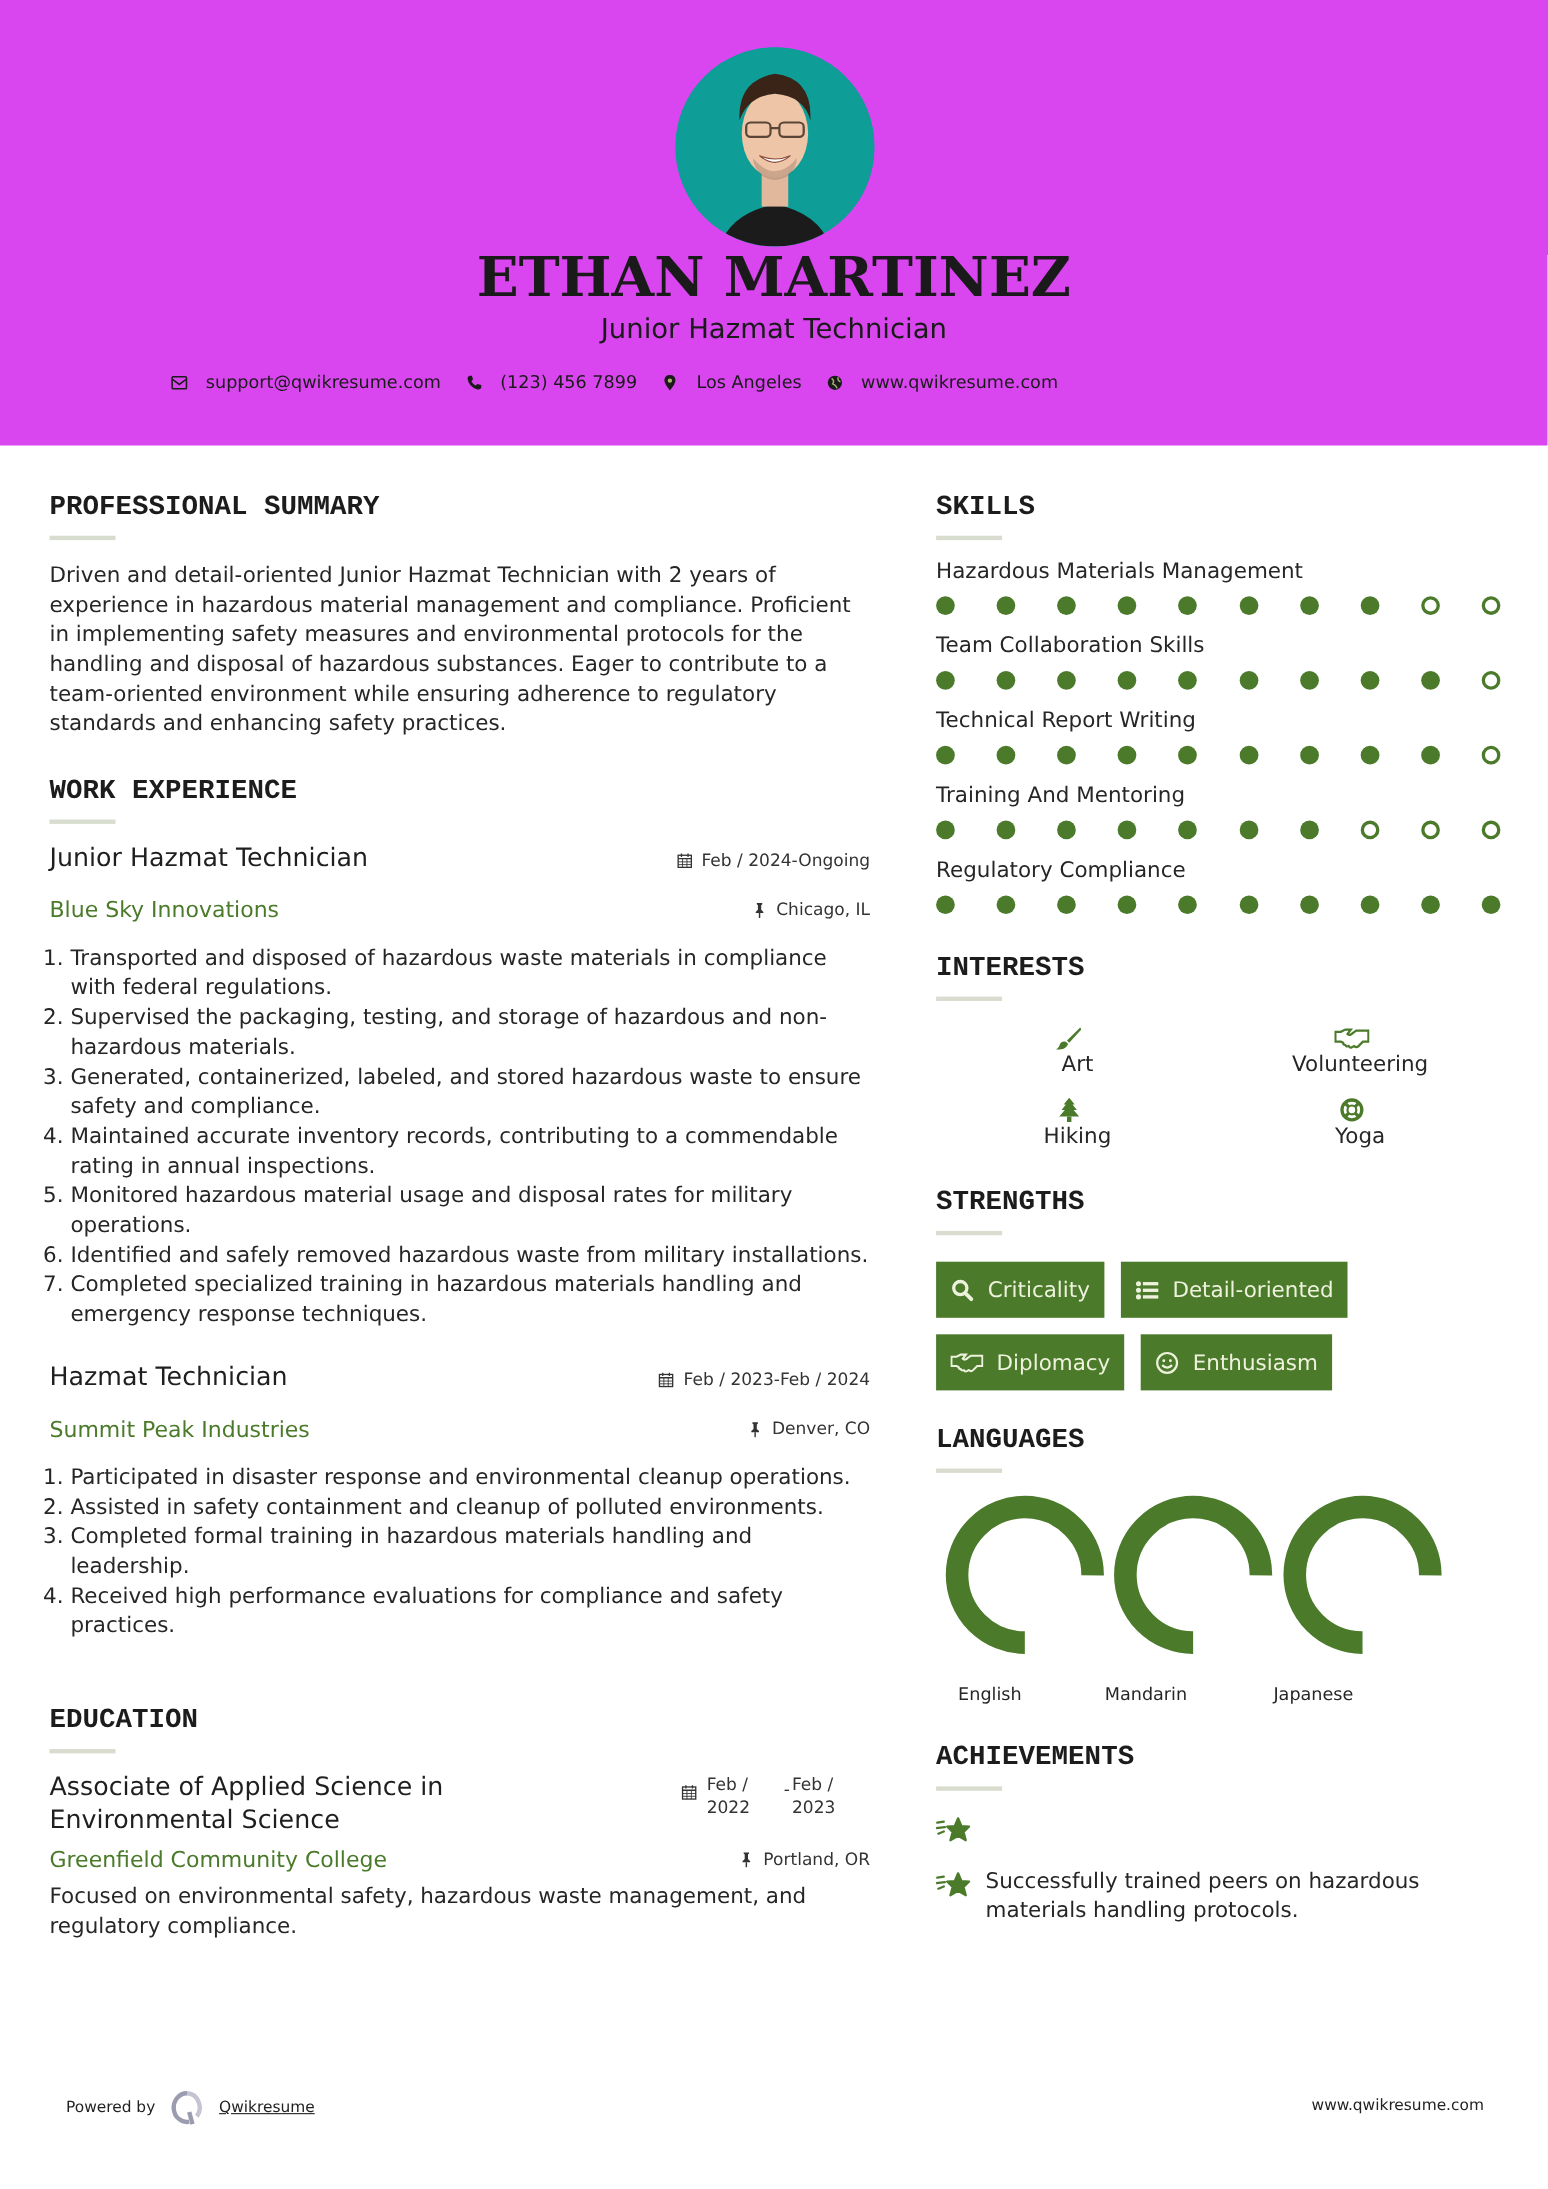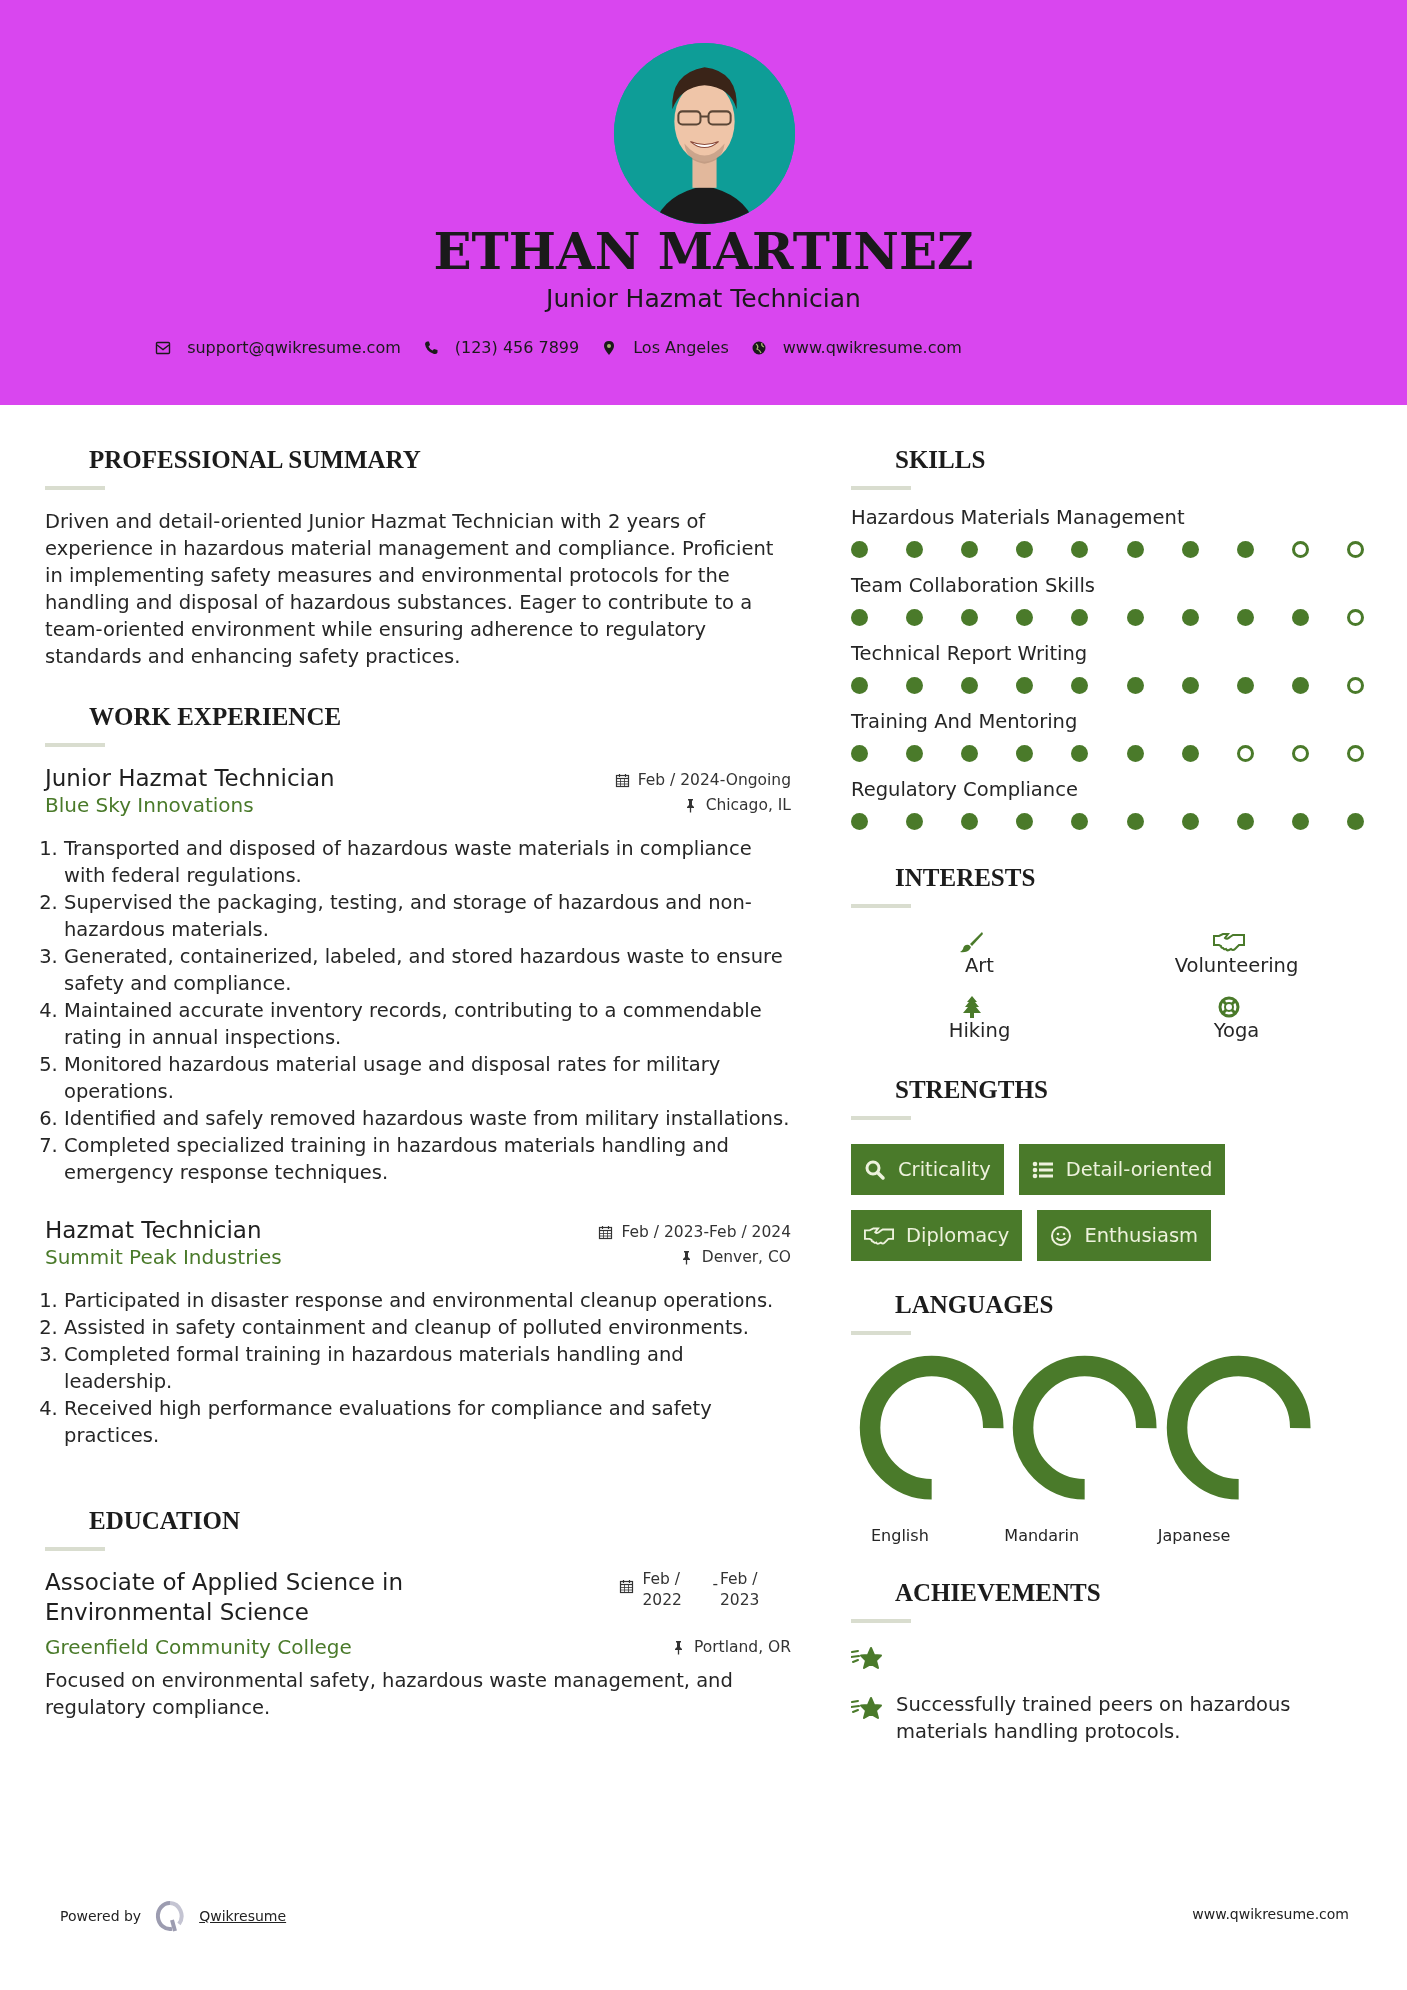--- a/index.html
+++ b/index.html
@@ -9,35 +9,35 @@
   .header { position: absolute; left: 0; top: 0; width: 1407px; height: 405px; background: #d946ef; }
   .photo { position: absolute; left: 614px; top: 43px; width: 181px; height: 181px; border-radius: 50%; background: #0e9d97; overflow: hidden; }
   .photo svg { width: 100%; height: 100%; display: block; }
   .name { position: absolute; left: 0; width: 1407px; top: 222px; text-align: center; font-family: "DejaVu Serif", serif; font-weight: bold; font-size: 50px; letter-spacing: 0px; color: #1a1a1a; }
   .jobtitle { position: absolute; left: 0; width: 1407px; top: 284px; text-align: center; font-size: 25px; color: #1a1a1a; }
   .contacts { position: absolute; left: 0; width: 1117px; top: 338px; display: flex; justify-content: center; align-items: center; gap: 0; font-size: 16px; color: #1a1a1a; }
   .contact { display: flex; align-items: center; margin: 0 11px; }
   .contact .ic { width: 16px; height: 16px; margin-right: 16px; display: inline-flex; align-items: center; justify-content: center; }
   .contact .ic svg { width: 16px; height: 16px; }
 
-  .section-title { font-family: Liberation Serif, serif; font-weight: bold; font-size: 25px; color: #1c1c1c; letter-spacing: 0px; margin-left: 44px; }
+  .section-title { font-family: Liberation Mono, monospace; font-weight: bold; font-size: 25px; color: #1c1c1c; letter-spacing: 0px; }
   .section-bar { width: 60px; height: 4px; background: #d9ddcf; margin-top: 12px; }
 
   .left { position: absolute; left: 45px; top: 446px; width: 746px; }
   .right { position: absolute; left: 851px; top: 446px; width: 520px; }
 
   .summary { font-size: 19.5px; line-height: 27px; margin-top: 18px; color: #262626; }
 
   .job { position: relative; }
   .job-head { display: flex; justify-content: space-between; align-items: flex-start; }
   .job-title { font-size: 23px; color: #1f1f1f; }
   .job-meta { font-size: 15.5px; color: #333; display: flex; align-items: center; }
   .job-meta .mi { width: 15px; height: 15px; margin-right: 8px; display: inline-flex; }
   .job-meta .mi svg { width: 15px; height: 15px; }
-  .job-sub { display: flex; justify-content: space-between; align-items: center; margin-top: 2px; }
+  .job-sub { display: flex; justify-content: space-between; align-items: center; margin-top: 22px; }
   .company { font-size: 20px; color: #4a7a2a; }
   ol.duties { margin-top: 18px; padding-left: 19px; font-size: 19.5px; line-height: 27px; color: #262626; }
   ol.duties li { padding-left: 0px; }
 
   .skill-name { font-size: 19.5px; color: #262626; margin-top: 16px; }
   .skill-dots { display: flex; justify-content: space-between; margin-top: 12px; width: 513px; }
   .dot { width: 17px; height: 17px; border-radius: 50%; background: #4a7a2a; }
   .dot.empty { background: #fff; border: 3px solid #4a7a2a; }
 
   .interests { display: grid; grid-template-columns: 257px 257px; row-gap: 18px; margin-top: 22px; }

